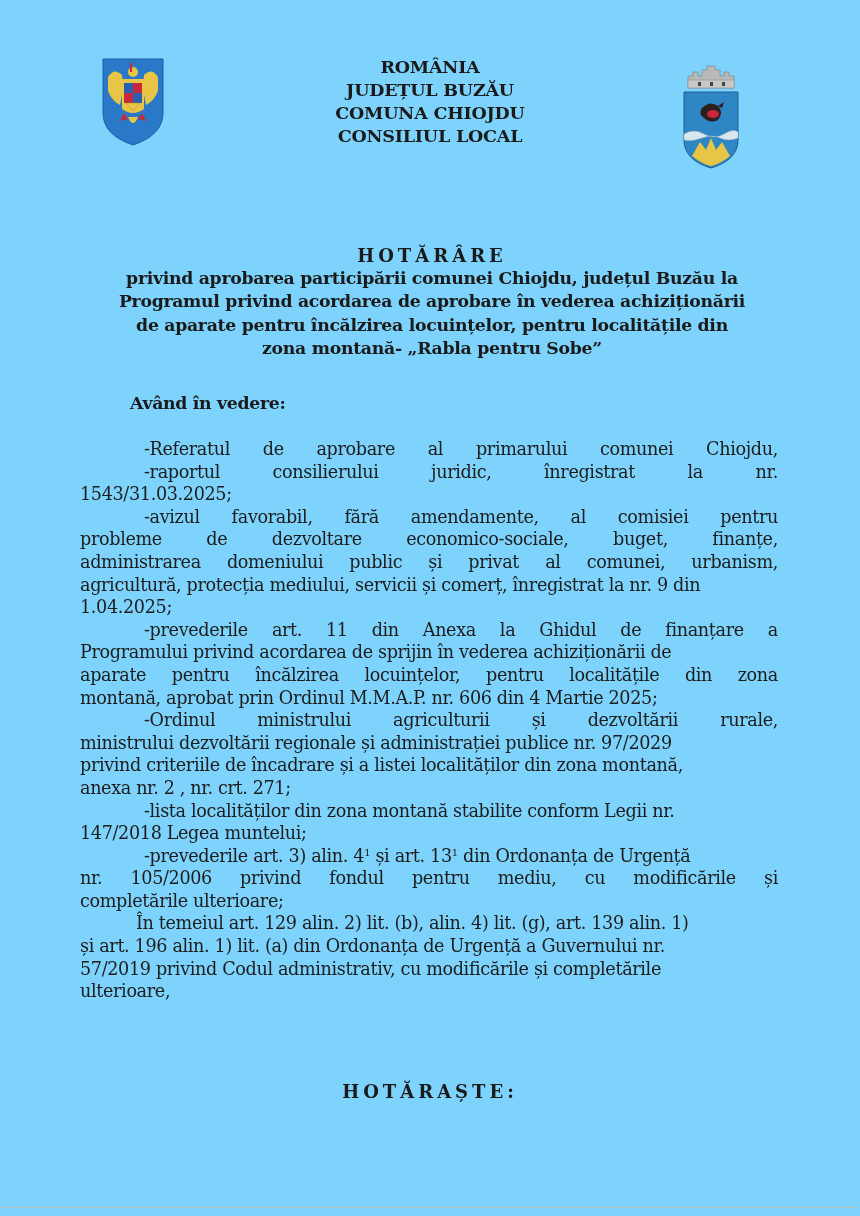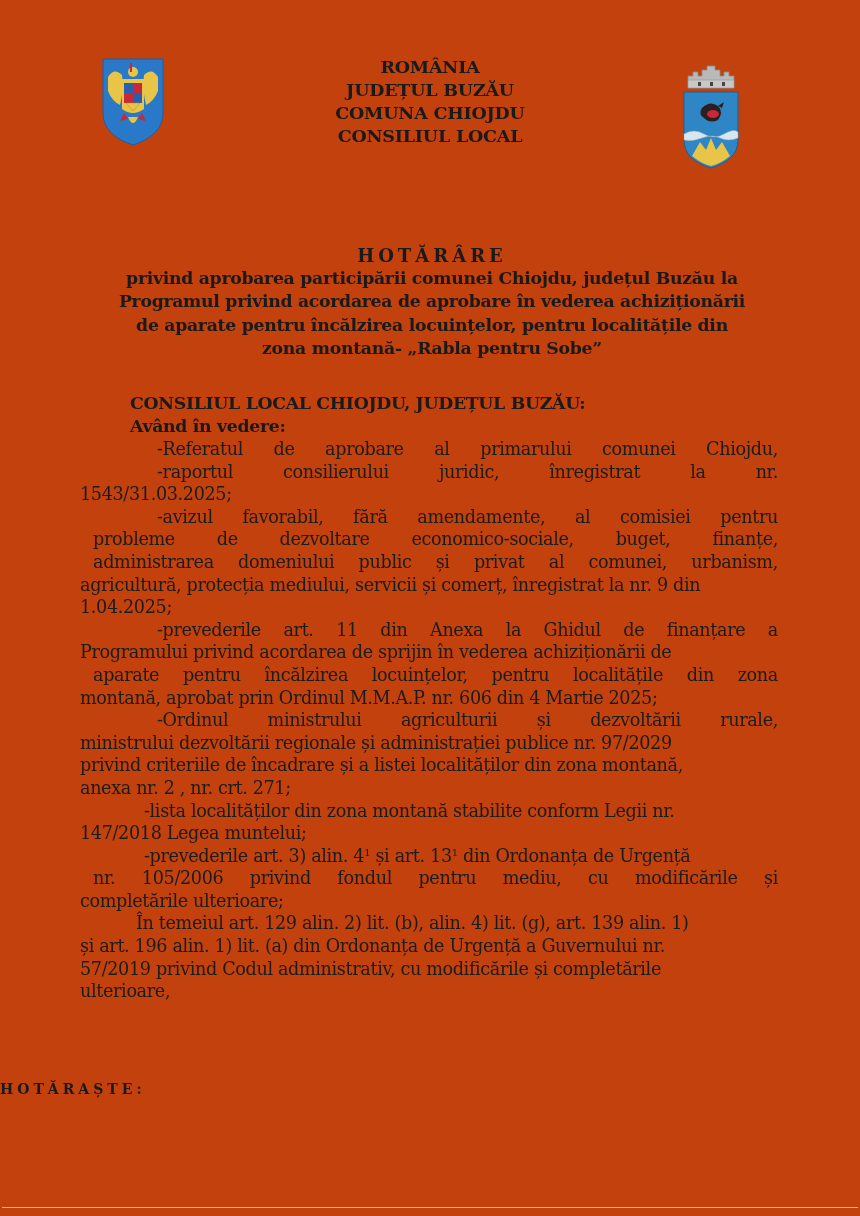--- a/index.html
+++ b/index.html
@@ -1,43 +1,43 @@
 <!DOCTYPE html>
 <html><head>
   <meta charset="utf-8">
   <style>
     html, body { margin: 0; padding: 0; background: #ffffff; }
     body { width: 860px; height: 1216px; position: relative; overflow: hidden; color: #1a1a1a; }
-    .page { position: absolute; left: 0; top: 0; width: 860px; height: 1216px; background: #c2410c; }
+    .page { position: absolute; left: 0; top: 0; width: 860px; height: 1216px; background: #7dd3fc; }
 
     .crest-left { position: absolute; left: 100px; top: 55px; width: 66px; height: 92px; }
     .crest-right { position: absolute; left: 680px; top: 62px; width: 62px; height: 108px; }
 
     .header-block { position: absolute; left: 230px; top: 56px; width: 400px; text-align: center;
       font-family: "DejaVu Serif", serif; font-weight: bold; font-size: 17.5px; line-height: 23px; letter-spacing: -0.2px; }
     .header-block div { white-space: nowrap; }
 
     .title-block { position: absolute; left: 92px; top: 244px; width: 680px; text-align: center;
       font-family: "DejaVu Serif", serif; font-weight: bold; font-size: 17.3px; line-height: 23.2px; letter-spacing: -0.3px; }
     .title-block .doc-type { letter-spacing: 4px; font-size: 18px; }
     .title-block div { white-space: nowrap; }
 
     .intro { position: absolute; left: 130px; top: 392px; font-family: "DejaVu Serif", serif; font-weight: bold;
       font-size: 17.3px; line-height: 23px; letter-spacing: -0.3px; white-space: nowrap; }
 
     .body-text { position: absolute; left: 80px; top: 438px; width: 698px;
       font-family: "DejaVu Serif", serif; font-size: 17.6px; line-height: 22.6px; letter-spacing: -0.35px; color: #1c1c1c; }
     .line { white-space: nowrap; height: 22.6px; }
-    .line.justify { display: flex; justify-content: space-between; margin-left: 13px; }
+    .line.justify { display: flex; justify-content: space-between; }
     .line.indent { padding-left: 64px; }
     .line.indent2 { padding-left: 56px; }
     sup { font-size: 10px; line-height: 0; vertical-align: 6px; }
 
-    .decision-heading { position: absolute; left: 0; top: 1081px; width: 860px; text-align: left;
-      font-family: "DejaVu Serif", serif; font-weight: bold; font-size: 14px; letter-spacing: 4px; }
+    .decision-heading { position: absolute; left: 0; top: 1081px; width: 860px; text-align: center;
+      font-family: "DejaVu Serif", serif; font-weight: bold; font-size: 18px; letter-spacing: 4px; }
 
     .footer-rule { position: absolute; left: 2px; top: 1207px; width: 856px; height: 1px; background: #bdbdbd; }
   </style>
 </head>
 <body>
 
 <div class="page">
 
   <div class="crest-left">
     <svg width="66" height="92" viewBox="0 0 66 92">
@@ -92,21 +92,20 @@
 
   <div class="title-block">
     <div class="doc-type">HOTĂRÂRE</div>
     <div>privind aprobarea participării comunei Chiojdu, județul Buzău la</div>
     <div>Programul privind acordarea de aprobare în vederea achiziționării</div>
     <div>de aparate pentru încălzirea locuințelor, pentru localitățile din</div>
     <div>zona montană- „Rabla pentru Sobe”</div>
   </div>
 
   <div class="intro">
-    <div>CONSILIUL LOCAL CHIOJDU, JUDEȚUL BUZĂU:</div>
     <div>Având în vedere:</div>
   </div>
 
   <div class="body-text">
 
     <div class="line justify indent">
       <span>-Referatul</span>
       <span>de</span>
       <span>aprobare</span>
       <span>al</span>

